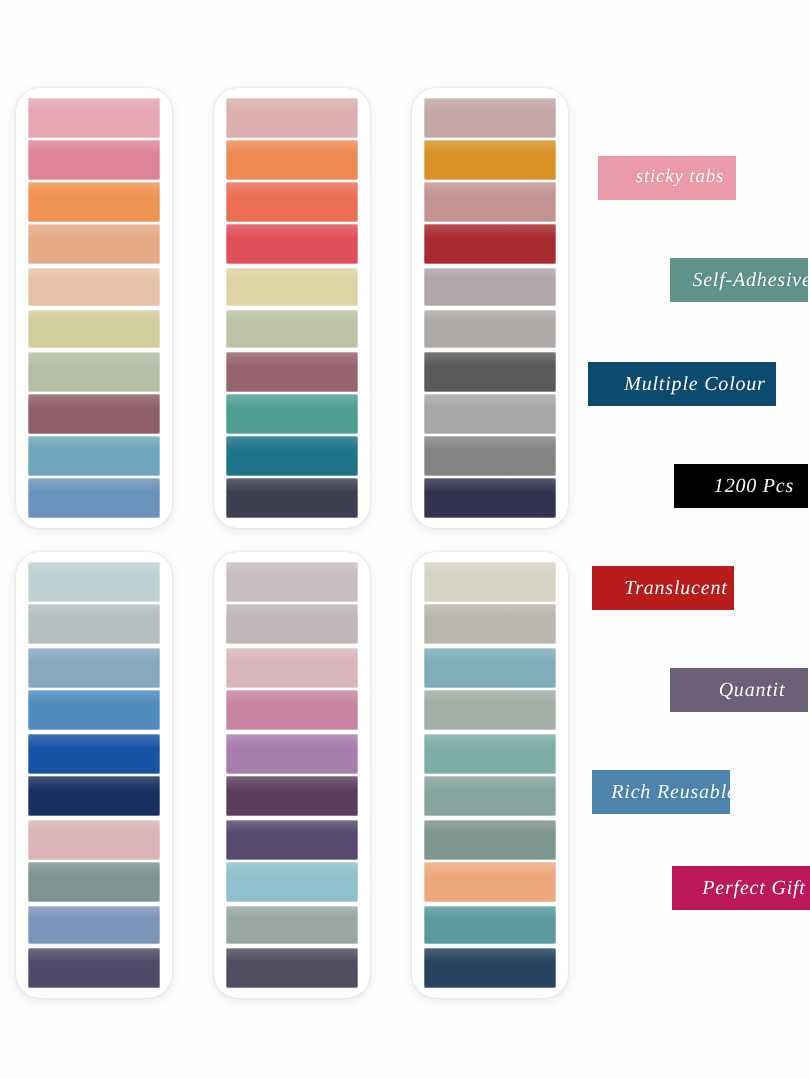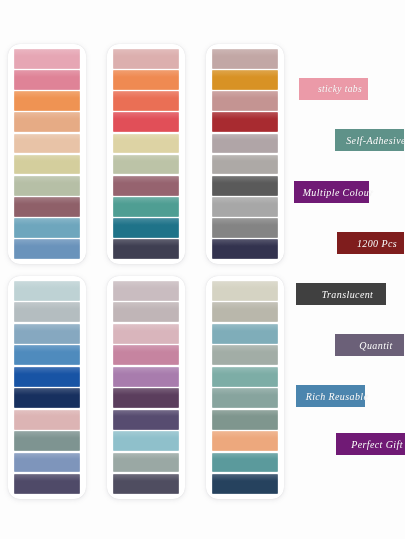--- a/index.html
+++ b/index.html
@@ -127,20 +127,20 @@
         <div class="strip" style="background: rgb(135, 164, 158);"></div>
         <div class="strip" style="background: rgb(127, 150, 142);"></div>
         <div class="strip" style="background: rgb(237, 168, 125);"></div>
         <div class="strip" style="background: rgb(91, 154, 156);"></div>
         <div class="strip" style="background: rgb(38, 66, 94);"></div>
       </div>
     </div>
   <div id="chips-layer">
       <div class="chip" style="left: 299px; top: 78px; width: 69px; height: 22px; background: rgb(235, 154, 168); font-size: 9.5px;">sticky tabs</div>
       <div class="chip" style="left: 335px; top: 129px; width: 69px; height: 22px; background: rgb(95, 146, 137); font-size: 10px;">Self-Adhesive</div>
-      <div class="chip" style="left: 294px; top: 181px; width: 75px; height: 22px; background: #701a75; font-size: 10px;">Multiple Colour</div>
-      <div class="chip" style="left: 337px; top: 232px; width: 67px; height: 22px; background: #7f1d1d; font-size: 10px;">1200 Pcs</div>
-      <div class="chip" style="left: 296px; top: 283px; width: 90px; height: 22px; background: #404040; font-size: 10px;">Translucent</div>
+      <div class="chip" style="left: 294px; top: 181px; width: 94px; height: 22px; background: #0c4a6e; font-size: 10px;">Multiple Colour</div>
+      <div class="chip" style="left: 337px; top: 232px; width: 67px; height: 22px; background: #000000; font-size: 10px;">1200 Pcs</div>
+      <div class="chip" style="left: 296px; top: 283px; width: 71px; height: 22px; background: #b91c1c; font-size: 10px;">Translucent</div>
       <div class="chip" style="left: 335px; top: 334px; width: 69px; height: 22px; background: rgb(107, 96, 120); font-size: 10px;">Quantit</div>
       <div class="chip" style="left: 296px; top: 385px; width: 69px; height: 22px; background: rgb(75, 133, 174); font-size: 10px;">Rich Reusable</div>
-      <div class="chip" style="left: 336px; top: 433px; width: 69px; height: 22px; background: #701a75; font-size: 10px;">Perfect Gift</div>
+      <div class="chip" style="left: 336px; top: 433px; width: 69px; height: 22px; background: #be185d; font-size: 10px;">Perfect Gift</div>
     </div>
 </div>
 
 </body></html>

